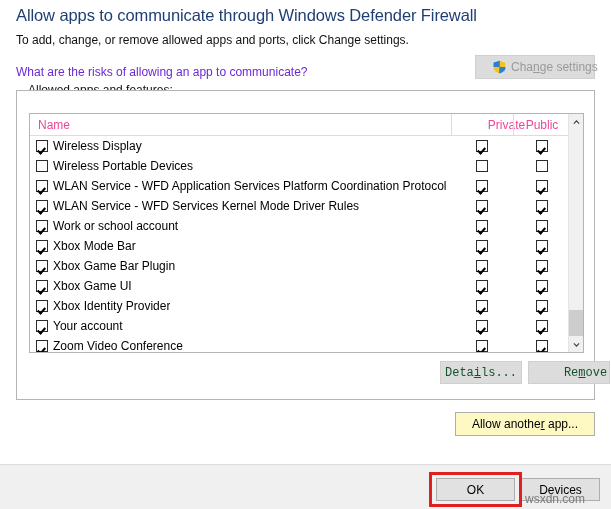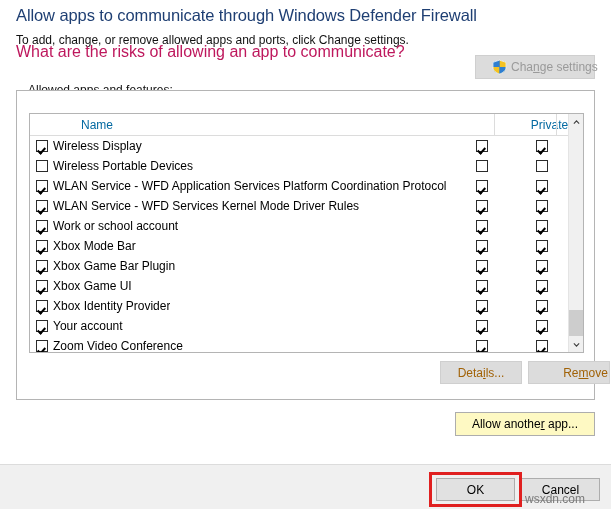--- a/index.html
+++ b/index.html
@@ -28,23 +28,23 @@
     white-space:nowrap;
   }
   .page-subtitle {
     position:absolute; left:16px; top:33px;
     font-size:12px;
     color:#111;
     white-space:nowrap;
     text-align:right;
   }
   .help-link {
-    position:absolute; left:16px; top:43px;
-    font-size:16px;
-    color:#be185d;
+    position:absolute; left:16px; top:65px;
+    font-size:12px;
+    color:#6d28d9;
     white-space:nowrap;
     cursor:pointer;
   }
 
   
   .change-settings {
     position:absolute; left:475px; top:55px;
     width:120px; height:24px;
     background:#dcdcdc;
     border:1px solid #cfcfcf;
@@ -87,23 +87,22 @@
   }
   .lv-header {
     position:relative;
     height:22px;
     border-bottom:1px solid #dcdcdc;
     background:#ffffff;
   }
   .lv-th {
     position:absolute; top:0; height:21px;
     display:flex; align-items:center;
-    font-size:12px; color:#0369a1;
-    white-space:nowrap;
-    margin-left:43px;
+    font-size:12px; color:#ec4899;
+    white-space:nowrap;
   }
   .th-name   { left:8px; }
   .th-private{ left:421px; width:62px; justify-content:center;
                border-left:1px solid #dcdcdc;padding-left:48px; }
   .th-public { left:483px; width:57px; justify-content:center;
                border-left:1px solid #dcdcdc; }
 
   .lv-rows { position:relative; }
   .lv-row {
     position:relative; height:20px;
@@ -167,22 +166,23 @@
     border:1px solid #adadad;
     color:#000;
     display:flex; align-items:center; justify-content:center;
     white-space:nowrap;
     cursor:pointer;
   }
   .btn u { text-decoration:underline; }
   .btn.disabled {
     background:#dcdcdc;
     border-color:#cfcfcf;
-    color:#a16207;
+    color:#14532d;
     cursor:default;
+    font-family:Liberation Mono, monospace;
   }
   .btn-details { position:absolute; left:423px; top:270px; width:82px; height:23px; }
   .btn-remove  { position:absolute; left:511px; top:270px; width:82px; height:23px;padding-left:33px; }
 
   .btn-allow-another {
     position:absolute; left:455px; top:412px; width:140px; height:24px;
   }
 
   
   #footer {
@@ -411,18 +411,18 @@
   </div>
 
 </div>
 
 <div id="footer"></div>
 
 <div class="btn btn-ok">
   <span>OK</span>
 </div>
 <div class="btn btn-cancel">
-  <span>Cancel</span>
+  <span>Devices</span>
 </div>
 
 <div class="red-box"></div>
 
 <div class="watermark">wsxdn.com</div>
 
 </body></html>

